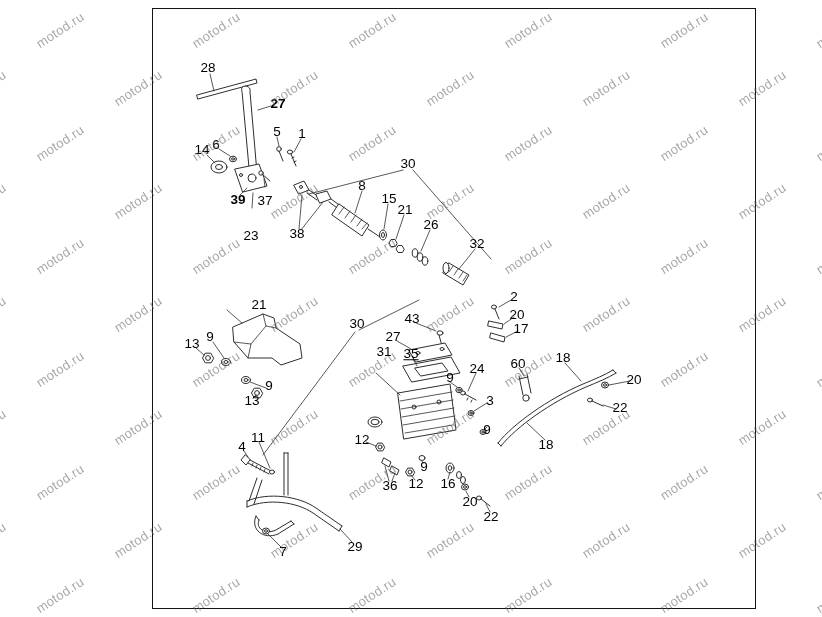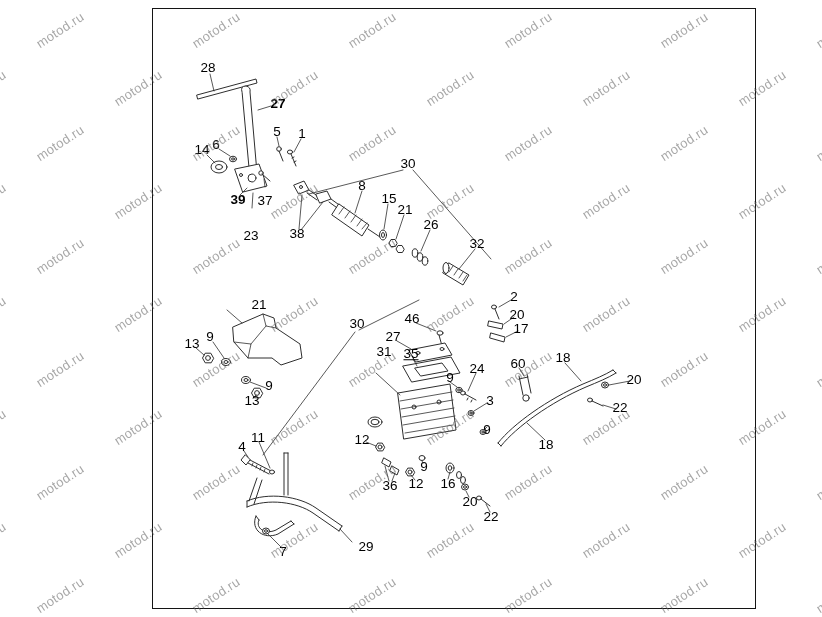--- a/index.html
+++ b/index.html
@@ -273,21 +273,21 @@
       <span class="callout" style="left: 209px; top: 177px;">8</span>
       <span class="callout" style="left: 236px; top: 190px;">15</span>
       <span class="callout" style="left: 252px; top: 201px;">21</span>
       <span class="callout" style="left: 278px; top: 216px;">26</span>
       <span class="callout" style="left: 255px; top: 155px;">30</span>
       <span class="callout" style="left: 324px; top: 235px;">32</span>
       <span class="callout" style="left: 361px; top: 288px;">2</span>
       <span class="callout" style="left: 364px; top: 306px;">20</span>
       <span class="callout" style="left: 368px; top: 320px;">17</span>
       <span class="callout" style="left: 72px; top: 296px; margin-left: 34px;">21</span>
-      <span class="callout" style="left: 259px; top: 310px;">46</span>
+      <span class="callout" style="left: 259px; top: 310px;">43</span>
       <span class="callout" style="left: 240px; top: 328px;">27</span>
       <span class="callout" style="left: 39px; top: 335px;">13</span>
       <span class="callout" style="left: 57px; top: 328px;">9</span>
       <span class="callout" style="left: 258px; top: 345px; text-decoration: underline;">35</span>
       <span class="callout" style="left: 324px; top: 360px;">24</span>
       <span class="callout" style="left: 204px; top: 315px;">30</span>
       <span class="callout" style="left: 219px; top: 343px; margin-left: 12px;">31</span>
       <span class="callout" style="left: 297px; top: 369px;">9</span>
       <span class="callout" style="left: 337px; top: 392px;">3</span>
       <span class="callout" style="left: 365px; top: 355px;">60</span>
@@ -301,21 +301,21 @@
       <span class="callout" style="left: 237px; top: 477px;">36</span>
       <span class="callout" style="left: 263px; top: 475px;">12</span>
       <span class="callout" style="left: 295px; top: 475px;">16</span>
       <span class="callout" style="left: 334px; top: 421px;">9</span>
       <span class="callout" style="left: 317px; top: 493px;">20</span>
       <span class="callout" style="left: 338px; top: 508px;">22</span>
       <span class="callout" style="left: 393px; top: 436px;">18</span>
       <span class="callout" style="left: 89px; top: 438px;">4</span>
       <span class="callout" style="left: 105px; top: 429px;">11</span>
       <span class="callout" style="left: 130px; top: 543px;">7</span>
-      <span class="callout" style="left: 202px; top: 538px; margin-left: 11px;">29</span>
+      <span class="callout" style="left: 202px; top: 538px;">29</span>
     </div>
 
   <div class="wm-layer">
 
   <span class="wm" style="left: -18px; top: 88px;">motod.ru</span>
       <span class="wm" style="left: -18px; top: 201px;">motod.ru</span>
       <span class="wm" style="left: -18px; top: 314px;">motod.ru</span>
       <span class="wm" style="left: -18px; top: 427px;">motod.ru</span>
       <span class="wm" style="left: -18px; top: 540px;">motod.ru</span>
       <span class="wm" style="left: 60px; top: 30px;">motod.ru</span>

